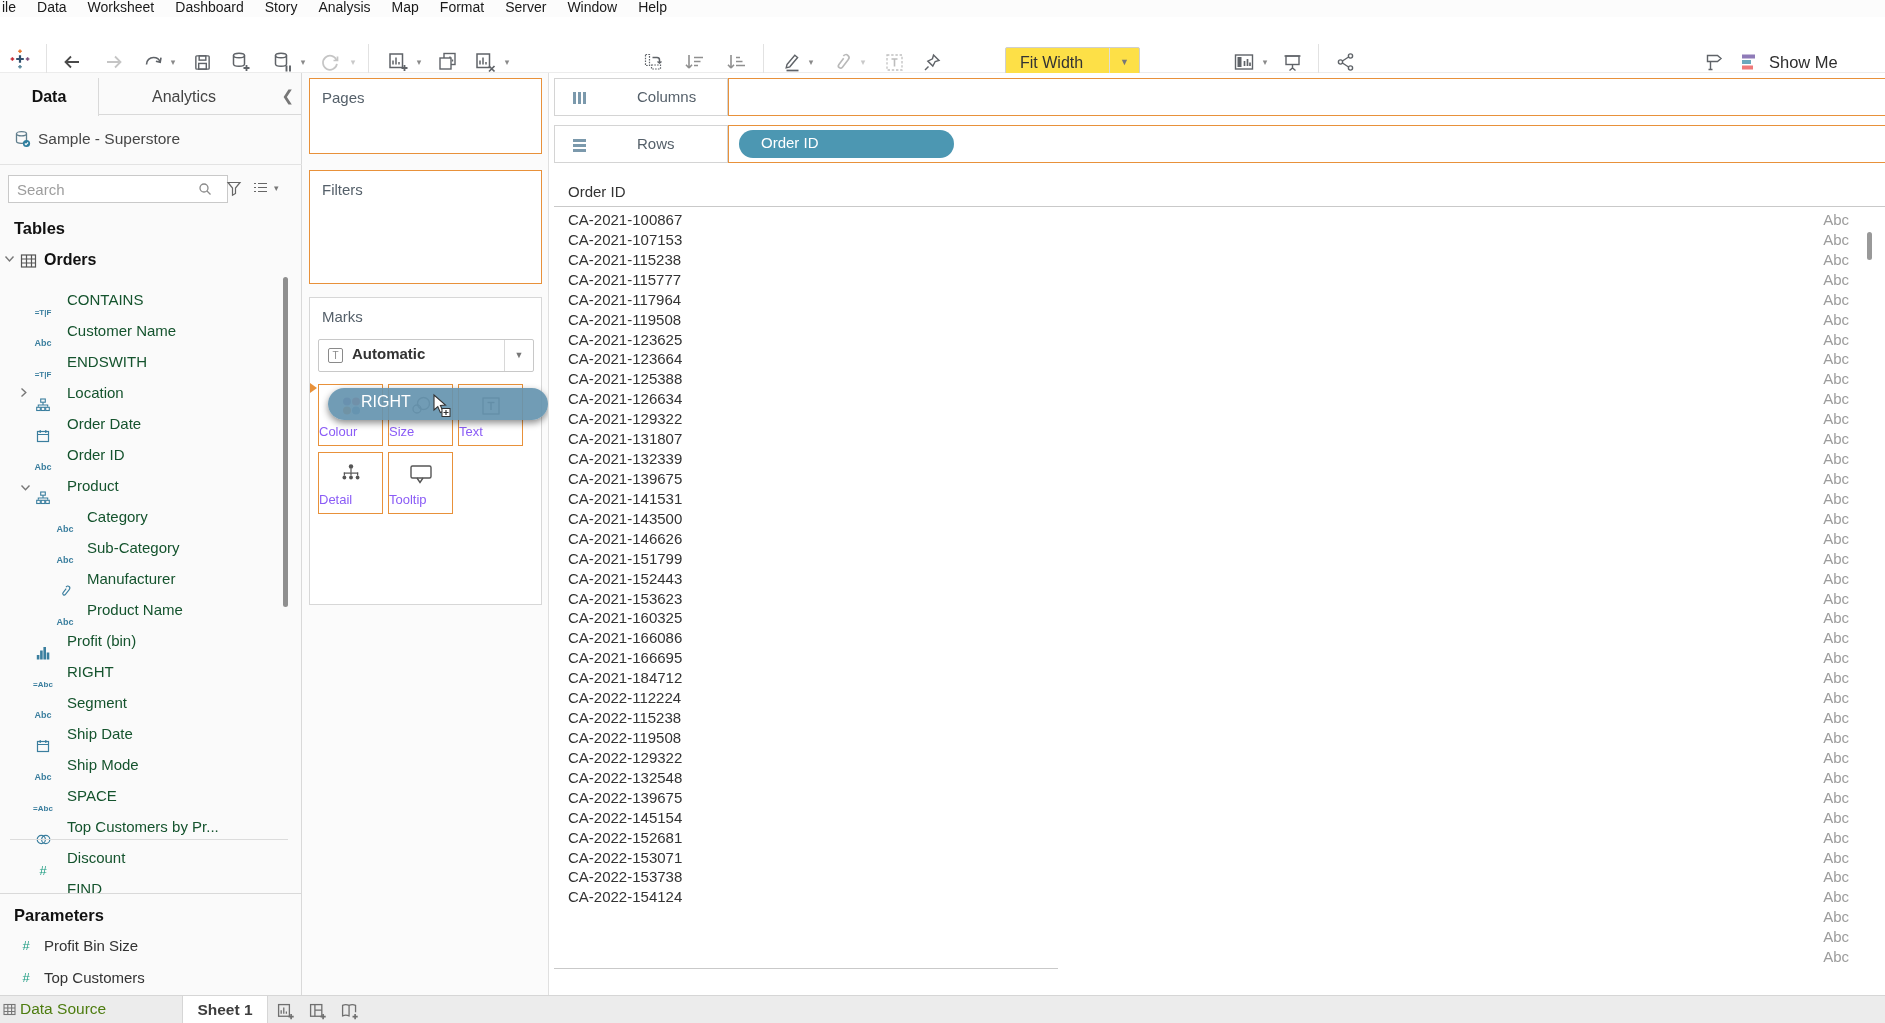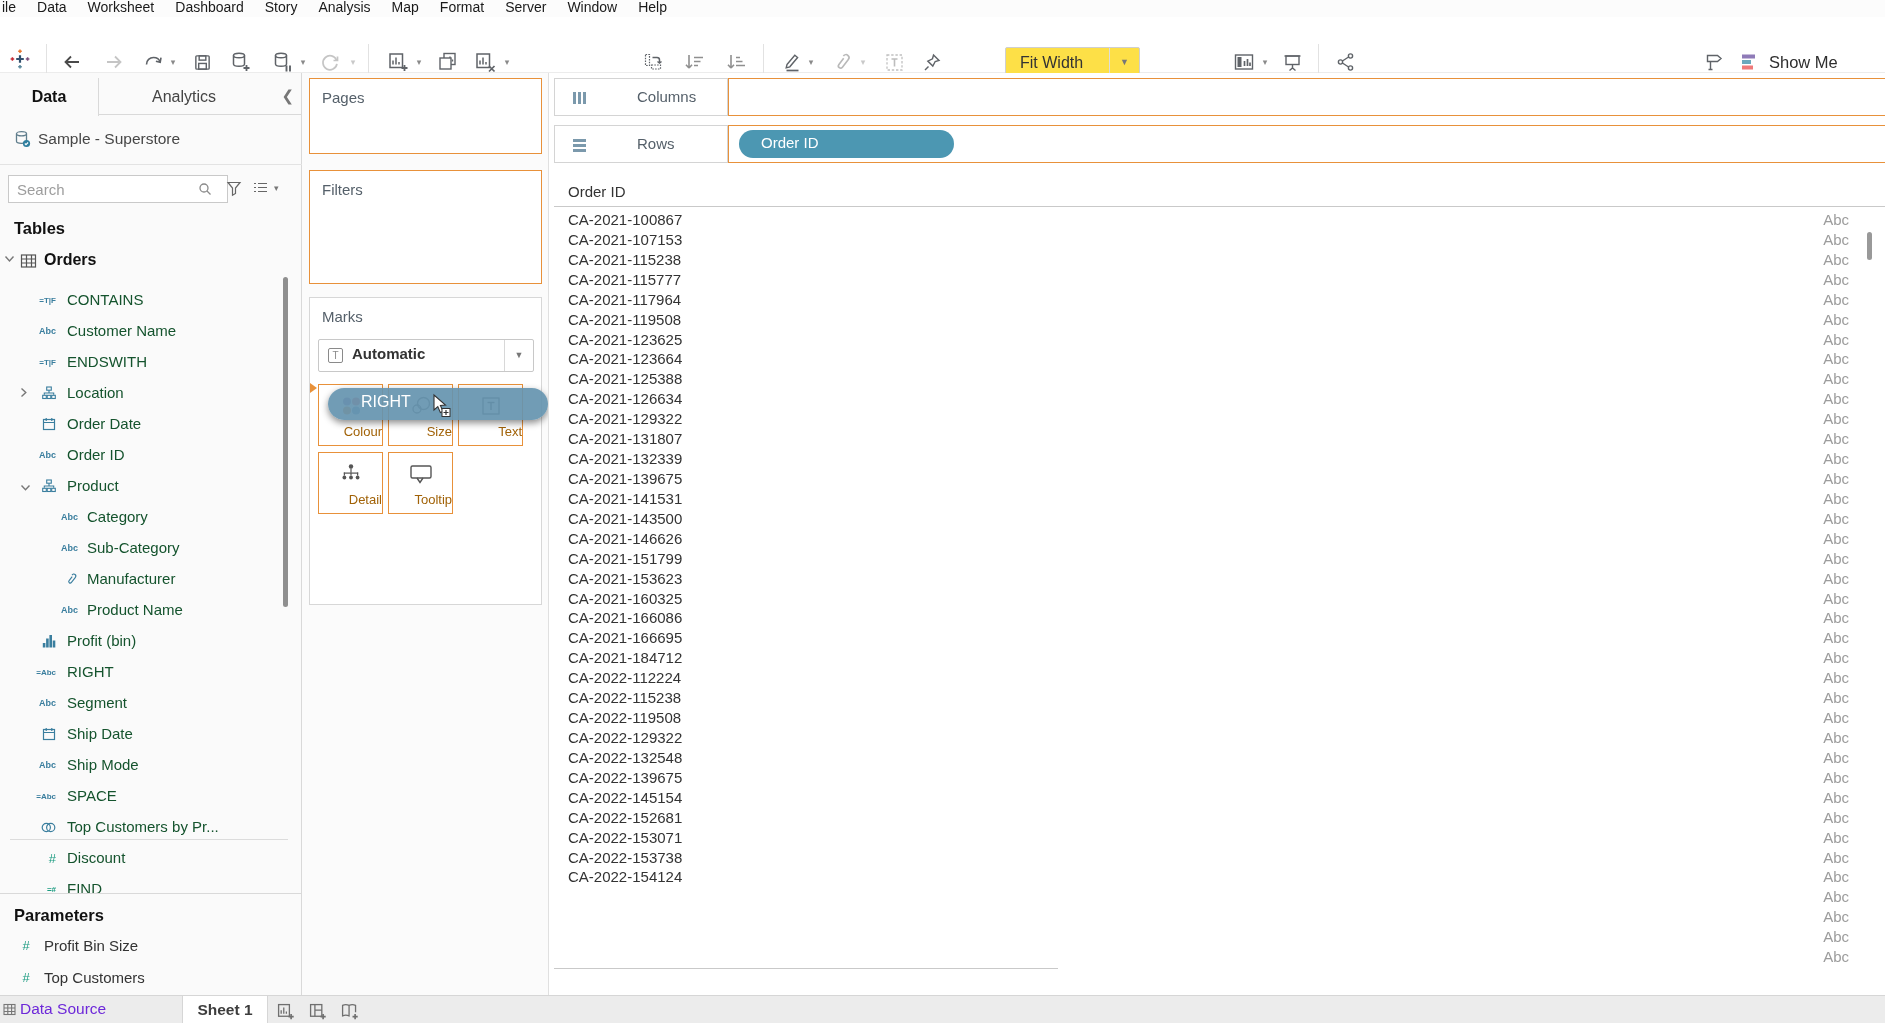--- a/index.html
+++ b/index.html
@@ -48,21 +48,21 @@
   #view-fields{position:absolute;left:252px;top:11px;cursor:pointer;}
   #view-caret{position:absolute;left:274px;top:14px;font-size:9px;color:#777;cursor:pointer;}
   #tables-header{position:absolute;left:14px;top:146px;font-size:16.5px;font-weight:bold;color:#111;}
   #orders-row{position:absolute;left:0;top:174px;width:290px;height:30px;cursor:pointer;}
   #orders-row .tree-chevron{position:absolute;left:4px;top:8px;}
   #orders-row .tbl-icon{position:absolute;left:20px;top:6px;}
   #orders-row .orders-label{position:absolute;left:44px;top:4px;font-size:16px;font-weight:bold;color:#111;}
   #fields-list{position:absolute;left:0;top:208px;width:290px;height:625px;}
   .field-row{position:absolute;left:0;width:290px;height:31px;cursor:pointer;}
   .field-row .f-label{position:absolute;top:10px;font-size:15px;color:#14532d;white-space:nowrap;}
-  .field-row .f-icon{position:absolute;top:8px;width:26px;height:22px;display:flex;align-items:center;justify-content:flex-end;}
+  .field-row .f-icon{position:absolute;top:20px;width:26px;height:22px;display:flex;align-items:center;justify-content:center;}
   .field-row .f-chevron{position:absolute;left:20px;top:10px;}
   .txt-icon{font-size:9px;font-weight:bold;color:var(--dimension-blue);letter-spacing:0;}
   .txt-icon.sm{font-size:8px;}
   .txt-icon.meas{color:var(--measure-green);}
   .txt-icon.hash{font-size:13px;font-weight:normal;}
   .field-divider{position:absolute;left:10px;width:278px;height:1px;background:#dcdcdc;}
   #pane-scrollbar{position:absolute;left:283px;top:204px;width:5px;height:330px;background:#8f8f8f;border-radius:3px;cursor:pointer;}
   #parameters-panel{position:absolute;left:0;top:820px;width:301px;height:102px;background:#fafafa;border-top:1px solid #d9d9d9;}
   #parameters-header{position:absolute;left:14px;top:12px;font-size:16.5px;font-weight:bold;color:#111;}
   .param-row{position:absolute;left:0;width:290px;height:31px;cursor:pointer;}
@@ -75,21 +75,21 @@
   .card-label{position:absolute;left:12px;top:10px;font-size:15px;color:#55606a;}
   #pages-card{top:5px;height:76px;}
   #filters-card{top:97px;height:114px;}
   #marks-card{position:absolute;left:7px;top:224px;width:233px;height:308px;background:#fff;border:1px solid #d7d7d7;}
   #mark-type-dd{position:absolute;left:8px;top:41px;width:216px;height:33px;border:1px solid #c8c8c8;border-radius:2px;background:#fff;cursor:pointer;}
   #mark-type-dd .mt-icon{position:absolute;left:9px;top:8px;width:15px;height:15px;border:1px solid #8a8a8a;border-radius:2px;font-size:10px;line-height:14px;text-align:center;color:#8a8a8a;}
   #mark-type-dd .mt-label{position:absolute;left:33px;top:5px;font-size:15px;color:#333;font-weight:bold;}
   #mark-type-dd .mt-caret{position:absolute;right:0;top:0;width:29px;height:31px;border-left:1px solid #d8d8d8;text-align:center;line-height:31px;font-size:9px;color:#777;}
   .mark-btn{position:absolute;width:65px;height:62px;border:1px solid var(--accent-orange);background:#fff;cursor:pointer;}
   .mark-btn .mb-icon{position:absolute;left:0;top:8px;width:63px;height:26px;display:flex;align-items:center;justify-content:center;}
-  .mark-btn .mb-label{position:absolute;left:0;bottom:6px;width:63px;text-align:right;font-size:13px;color:#a16207;}
+  .mark-btn .mb-label{position:absolute;left:0;bottom:6px;width:63px;text-align:left;font-size:13px;color:#8b5cf6;}
   #drag-marker{position:absolute;left:8px;top:310px;width:0;height:0;border-left:7px solid var(--accent-orange);border-top:5px solid transparent;border-bottom:5px solid transparent;}
   #dragged-pill{position:absolute;left:26px;top:315px;width:220px;height:32px;border-radius:16px;background:rgba(101,148,175,0.92);box-shadow:0 3px 7px rgba(0,0,0,0.45);cursor:grabbing;}
   #dragged-pill .dp-label{position:absolute;left:33px;top:5px;font-size:16px;color:#fff;}
   #dragged-pill .dp-cursor{position:absolute;left:100px;top:5px;}
 
   
   #canvas{position:absolute;left:548px;top:73px;width:1337px;height:922px;background:#fff;border-left:1px solid #e0e0e0;}
   .shelf-label-box{position:absolute;left:5px;width:174px;height:38px;background:#fff;border:1px solid #d4d4d4;cursor:default;}
   .shelf-label-box .sl-icon{position:absolute;left:17px;top:12px;}
   .shelf-label-box .sl-text{position:absolute;left:82px;top:9px;font-size:15px;color:#55606a;}
@@ -106,21 +106,21 @@
   .oid-cell{height:19.93px;line-height:19.93px;font-size:15px;color:#333;white-space:nowrap;cursor:pointer;}
   #abc-col{position:absolute;left:1252px;top:137px;width:48px;text-align:right;}
   .abc-cell{height:19.93px;line-height:19.93px;font-size:15px;color:#9c9c9c;cursor:pointer;}
   #bottom-line{position:absolute;left:5px;top:894.5px;width:504px;height:1px;background:#c9c9c9;}
   #canvas-scrollbar{position:absolute;left:1318px;top:159px;width:5px;height:28px;background:#999;border-radius:3px;cursor:pointer;}
 
   
   #bottom-bar{position:absolute;left:0;top:995px;width:1885px;height:28px;background:#ececec;border-top:1px solid #d6d6d6;}
   #ds-tab{position:absolute;left:0;top:0;height:28px;cursor:pointer;}
   #ds-tab svg{position:absolute;left:3px;top:7px;}
-  #ds-tab .ds-label{position:absolute;left:20px;top:4px;font-size:15.5px;color:#6d28d9;white-space:nowrap;}
+  #ds-tab .ds-label{position:absolute;left:20px;top:4px;font-size:15.5px;color:#4d7c0f;white-space:nowrap;}
   #sheet1-tab{position:absolute;left:182px;top:0;width:86px;height:28px;background:#fff;border-left:1px solid #d6d6d6;border-right:1px solid #d6d6d6;text-align:center;line-height:27px;font-size:15.5px;font-weight:bold;color:#3d3d3d;cursor:pointer;}
   .bb-btn{position:absolute;top:4px;width:26px;height:22px;display:flex;align-items:center;justify-content:center;cursor:pointer;}
 </style>
 </head>
 <body>
 
 <div id="app">
 
   <div id="menubar"><span class="menu-item">ile</span><span class="menu-item">Data</span><span class="menu-item">Worksheet</span><span class="menu-item">Dashboard</span><span class="menu-item">Story</span><span class="menu-item">Analysis</span><span class="menu-item">Map</span><span class="menu-item">Format</span><span class="menu-item">Server</span><span class="menu-item">Window</span><span class="menu-item">Help</span></div>
 
@@ -633,20 +633,21 @@
         <div class="oid-cell">CA-2021-125388</div>
         <div class="oid-cell">CA-2021-126634</div>
         <div class="oid-cell">CA-2021-129322</div>
         <div class="oid-cell">CA-2021-131807</div>
         <div class="oid-cell">CA-2021-132339</div>
         <div class="oid-cell">CA-2021-139675</div>
         <div class="oid-cell">CA-2021-141531</div>
         <div class="oid-cell">CA-2021-143500</div>
         <div class="oid-cell">CA-2021-146626</div>
         <div class="oid-cell">CA-2021-151799</div>
+        <div class="oid-cell">CA-2021-152443</div>
         <div class="oid-cell">CA-2021-153623</div>
         <div class="oid-cell">CA-2021-160325</div>
         <div class="oid-cell">CA-2021-166086</div>
         <div class="oid-cell">CA-2021-166695</div>
         <div class="oid-cell">CA-2021-184712</div>
         <div class="oid-cell">CA-2022-112224</div>
         <div class="oid-cell">CA-2022-115238</div>
         <div class="oid-cell">CA-2022-119508</div>
         <div class="oid-cell">CA-2022-129322</div>
         <div class="oid-cell">CA-2022-132548</div>

